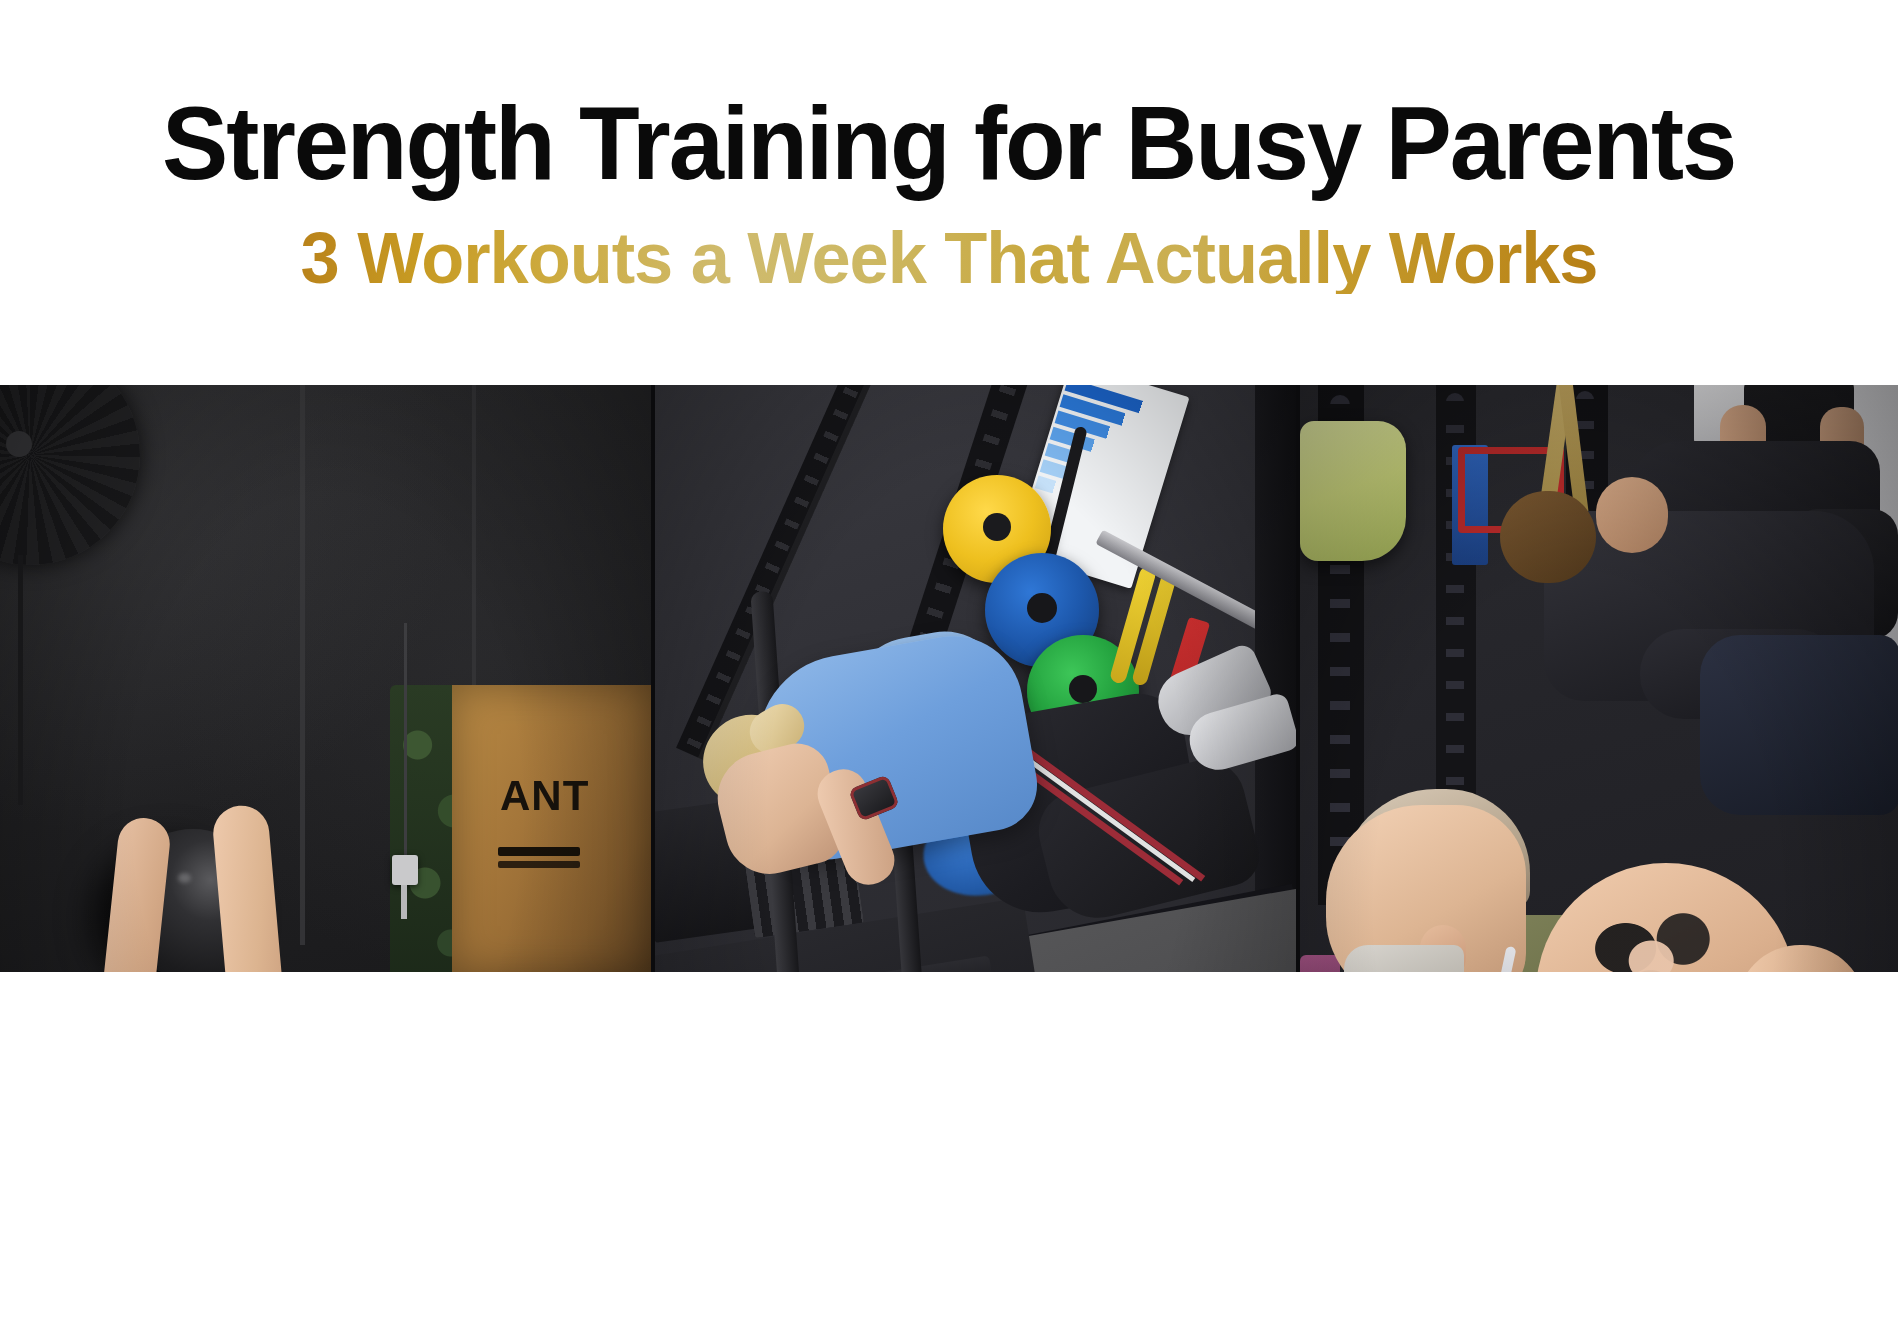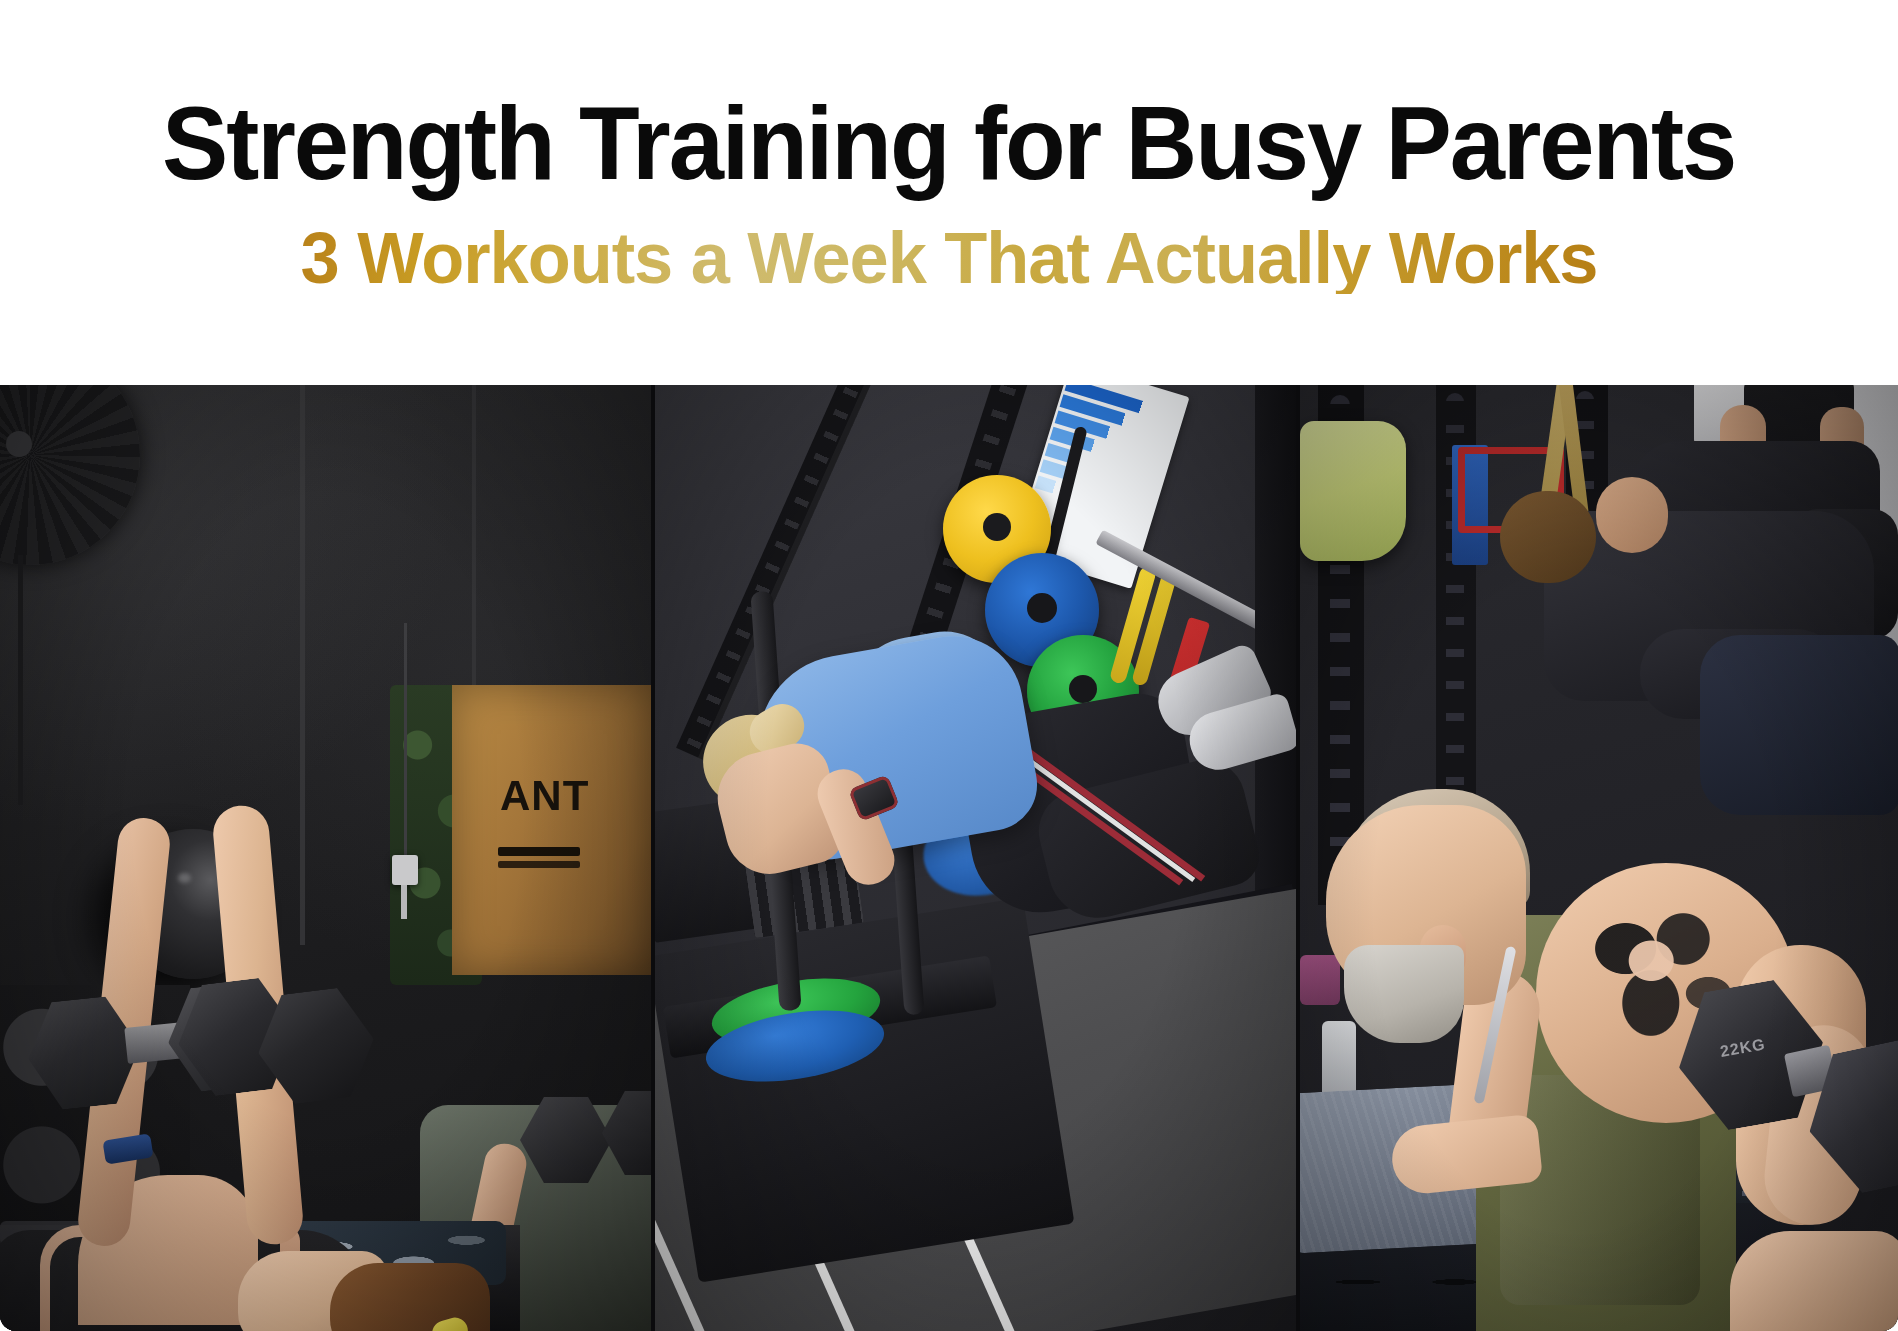--- a/index.html
+++ b/index.html
@@ -1,18 +1,18 @@
 <!DOCTYPE html>
 <html><head>
 <meta charset="utf-8">
 <style>
   html,body{margin:0;padding:0;background:#ffffff;}
   body{width:1898px;height:1331px;overflow:hidden;font-family:"Liberation Sans",sans-serif;}
 
-  #poster{position:relative;width:1898px;height:1331px;background:#fff;overflow:hidden;border-radius:16px;}
+  #poster{position:relative;width:1898px;height:972px;background:#fff;overflow:hidden;}
 
   
   .header{position:absolute;left:0;top:0;width:1898px;height:385px;background:#ffffff;
           display:flex;flex-direction:column;align-items:center;justify-content:center;}
 
   .title{
     font-family:"Liberation Sans",sans-serif;
     font-weight:700;
     font-size:104px;
     line-height:1.0;

